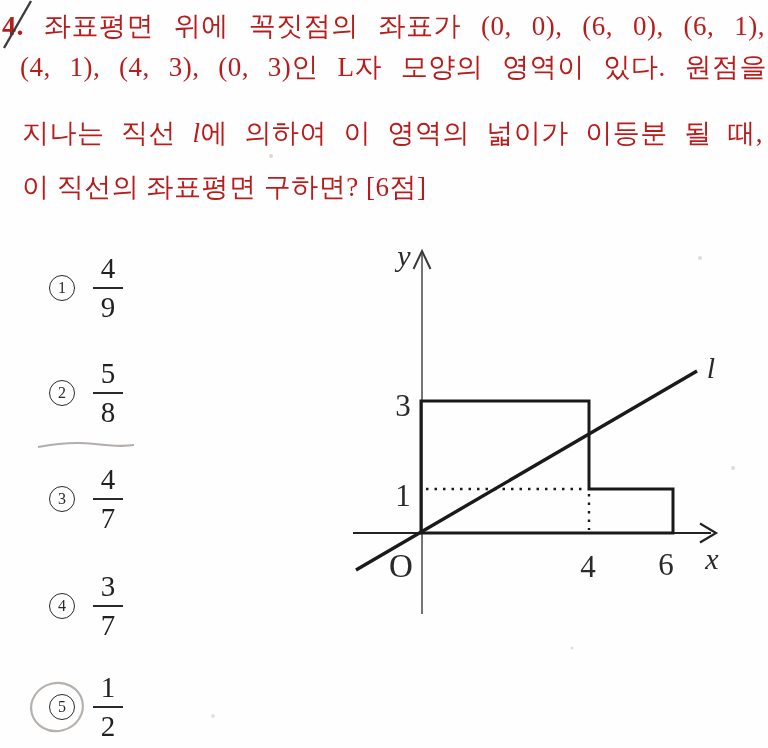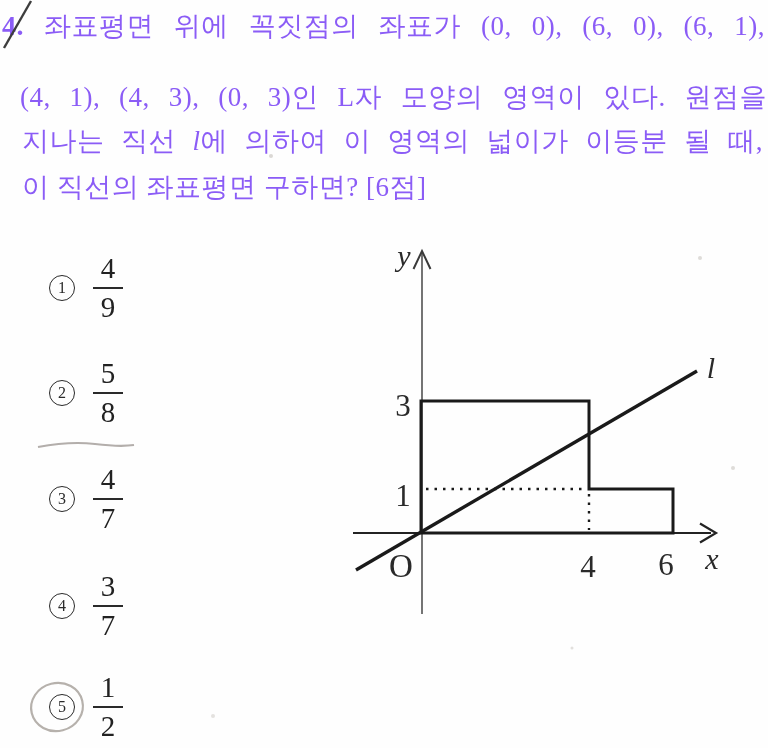--- a/index.html
+++ b/index.html
@@ -5,21 +5,21 @@
   html,body{margin:0;padding:0;}
   body{
     width:768px;height:748px;position:relative;overflow:hidden;
     background:#fefefe;color:#1e1e1e;
     font-family:"Liberation Serif","DejaVu Serif",serif;
   }
   
   .qline{
     position:absolute;font-size:27px;line-height:42px;
     text-align:justify;text-align-last:justify;
-    letter-spacing:.5px;color:#8b5cf6;
+    letter-spacing:.5px;color:#b91c1c;
   }
   .qline.lastline{text-align-last:left;}
   .qnum{font-weight:bold;font-size:28px;}
   .mi{font-style:italic;font-family:"Liberation Serif",serif;}
   
   .choice{
     position:absolute;left:49px;display:flex;align-items:center;gap:15px;height:80px;
   }
   .cmark{
     width:24px;height:24px;border:1.7px solid #2a2a2a;border-radius:50%;
@@ -36,24 +36,24 @@
   .marks{position:absolute;left:0;top:0;pointer-events:none;}
   svg text{font-family:"Liberation Serif","DejaVu Serif",serif;}
 </style>
 </head>
 <body>
 
 <div class="qline" style="top:5px;left:2px;width:763px;">
   <span class="qnum">4.</span>
   <span>좌표평면 위에 꼭짓점의 좌표가 (0, 0), (6, 0), (6, 1),</span>
 </div>
-<div class="qline" style="top:76px;left:20px;width:747px;">
+<div class="qline" style="top:46px;left:20px;width:747px;">
   <span>(4, 1), (4, 3), (0, 3)인 L자 모양의 영역이 있다. 원점을</span>
 </div>
-<div class="qline" style="top:120px;left:22px;width:741px;">
+<div class="qline" style="top:112px;left:22px;width:741px;">
   <span>지나는 직선</span>
   <span class="mi">l</span><span>에 의하여 이 영역의 넓이가 이등분 될 때,</span>
 </div>
 <div class="qline lastline" style="top:166px;left:22px;width:600px;">
   <span>이 직선의 좌표평면 구하면? [6점]</span>
 </div>
 
 <div class="choice" style="top:248px;">
   <span class="cmark">
       <span>1</span>

